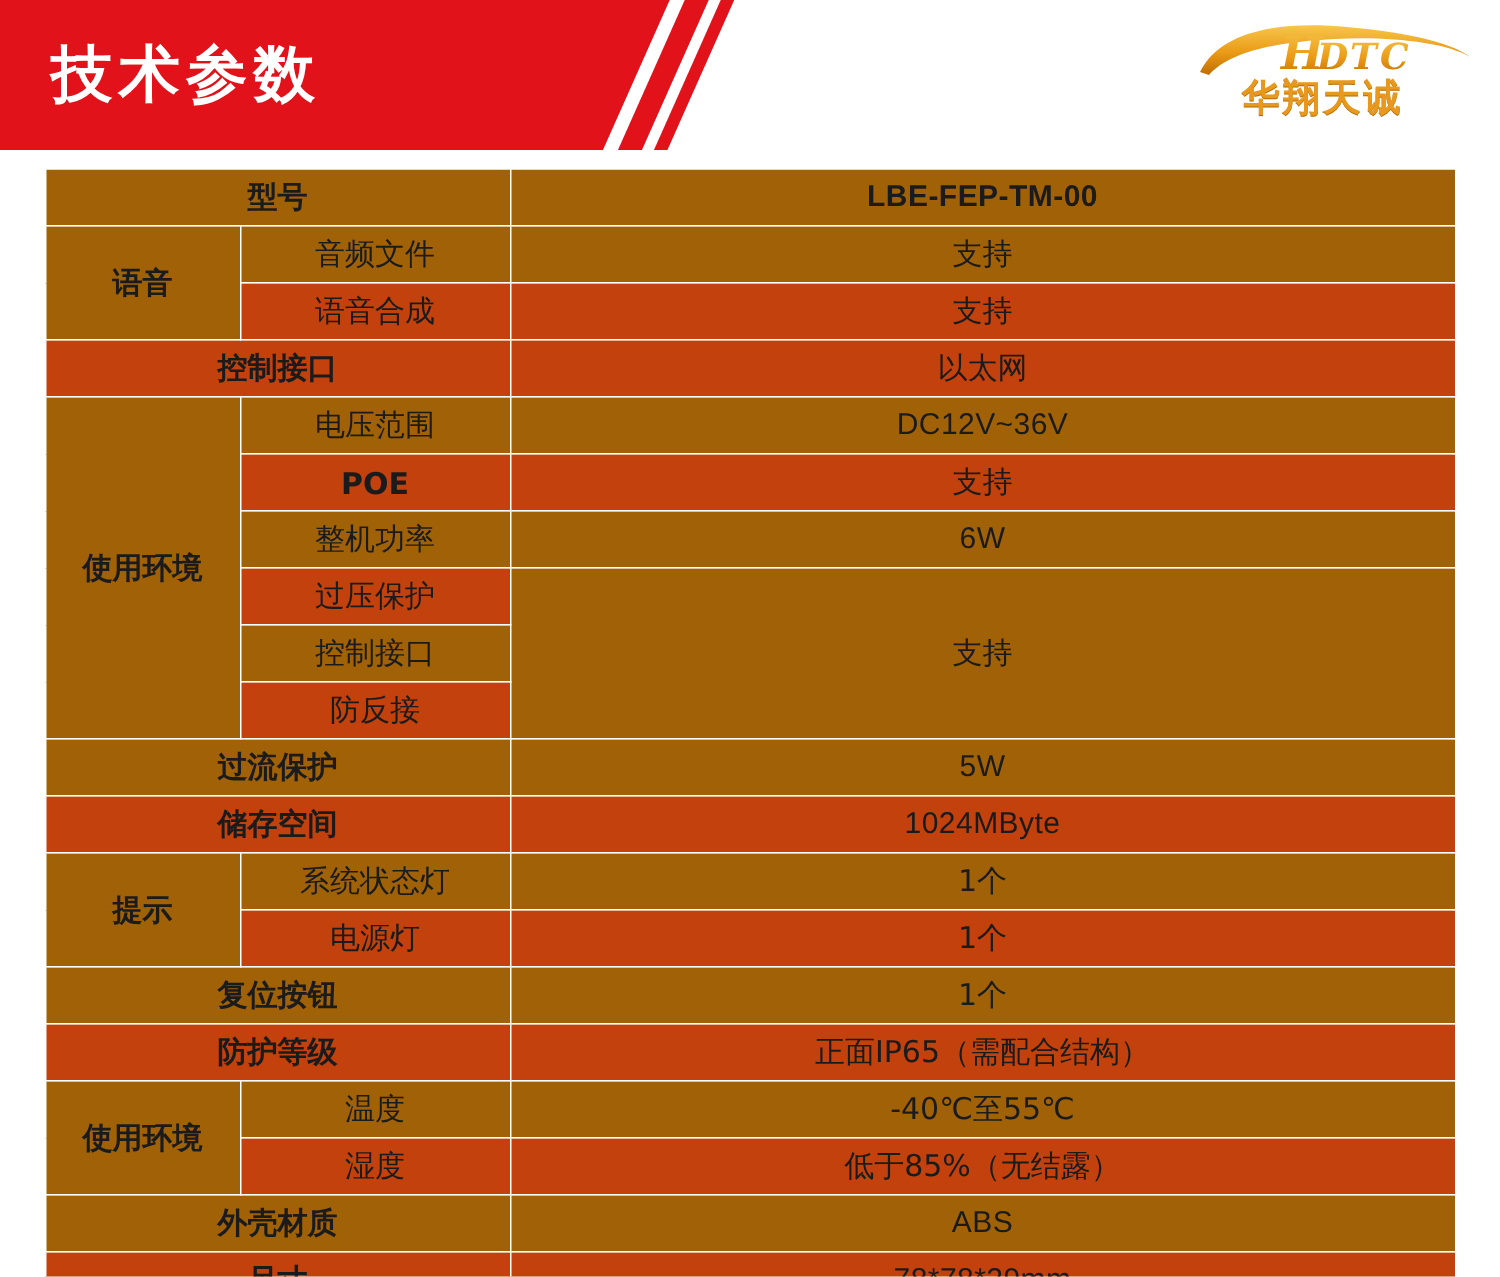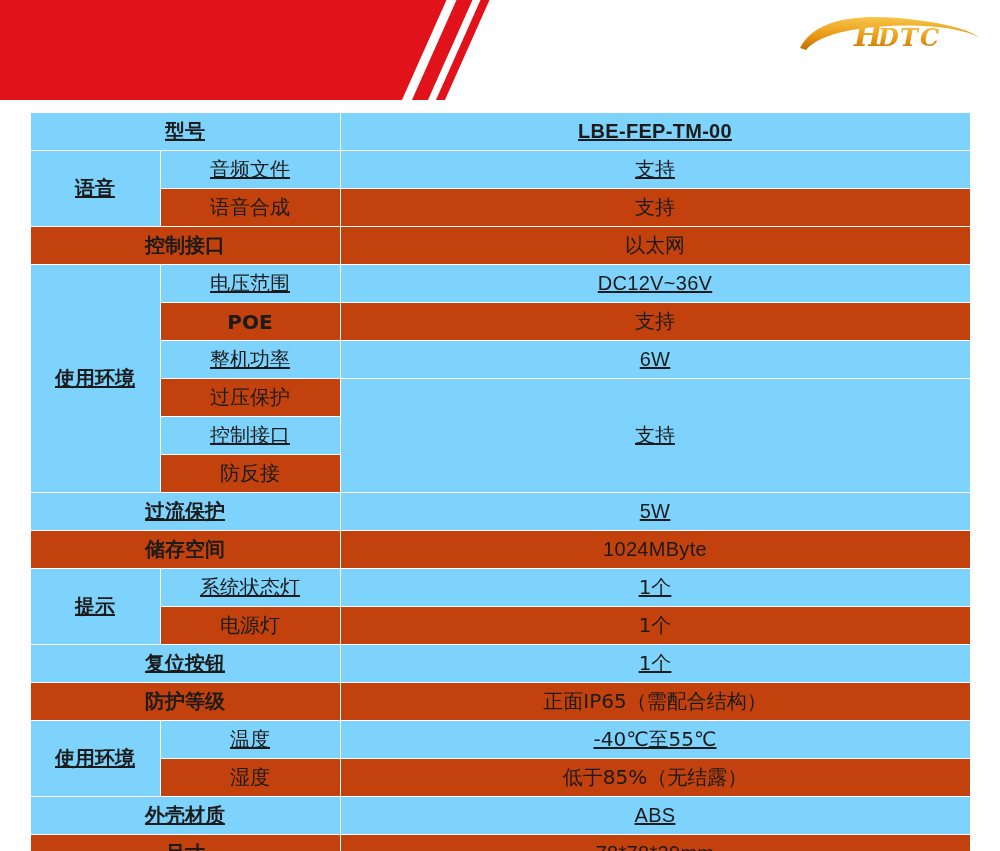--- a/index.html
+++ b/index.html
@@ -102,54 +102,56 @@
   table.spec td {
     border: 1px solid #ffffff;
     text-align: center;
     vertical-align: middle;
     font-size: 20px;
     color: #1b1b1b;
     height: 37px;
     padding: 0 4px;
   }
   .c-gray  { background: #c2410c; }
-  .c-light { background: #7dd3fc; text-decoration: underline; }
+  .c-light { background: #a16207; }
   .bold    { font-weight: bold; }
   .col-a { width: 130px; }
   .col-b { width: 180px; }
   .col-c { width: 630px; }
   td.value { font-size: 20px; }
   td.value.latin { font-family: "Liberation Sans", sans-serif; letter-spacing: 0.3px; }
 </style>
 </head>
 <body>
 
 <div class="banner">
   <div class="banner-red"></div>
   <div class="banner-red-slant"></div>
   <div class="stripe s1"></div>
   <div class="stripe s2"></div>
   <div class="stripe s3"></div>
 
+  <div class="banner-title">技术参数</div>
 
   <div class="logo">
     <svg class="logo-mark" viewBox="0 0 190 40">
       <defs>
         <linearGradient id="og" x1="0" y1="0" x2="0" y2="1">
           <stop offset="0%" stop-color="#f7c64a"></stop>
           <stop offset="55%" stop-color="#ea9a16"></stop>
           <stop offset="100%" stop-color="#c06d04"></stop>
         </linearGradient>
       </defs>
       <path d="M6 34 C 20 6, 60 0, 104 4 C 150 8, 176 16, 186 24 C 170 14, 130 10, 96 12 C 58 14, 26 20, 12 36 Z" fill="url(#og)"></path>
       <text x="60" y="32" font-family="DejaVu Serif, serif" font-size="30" font-style="italic" font-weight="bold" fill="url(#og)">H</text>
       <text x="84" y="32" font-family="DejaVu Serif, serif" font-size="24" font-style="italic" font-weight="bold" fill="url(#og)">D</text>
       <text x="106" y="32" font-family="DejaVu Serif, serif" font-size="24" font-style="italic" font-weight="bold" fill="url(#og)">T</text>
       <text x="126" y="32" font-family="DejaVu Serif, serif" font-size="24" font-style="italic" font-weight="bold" fill="url(#og)">C</text>
     </svg>
+    <div class="logo-cn">华翔天诚</div>
   </div>
 </div>
 
 <div class="table-wrap">
   <table class="spec">
     <colgroup>
       <col class="col-a">
         <col class="col-b">
         <col class="col-c">
     </colgroup>

